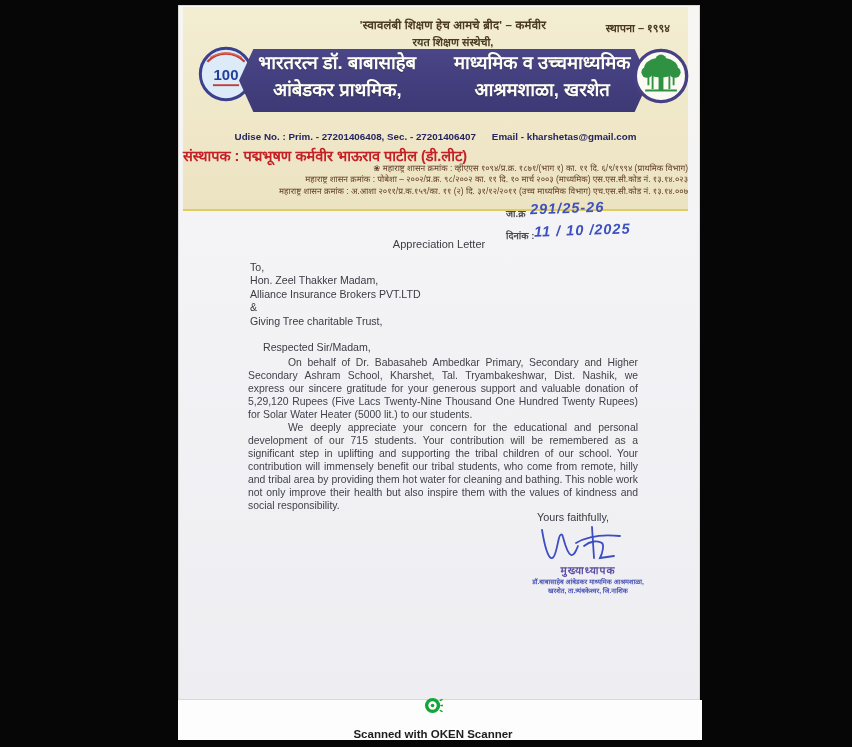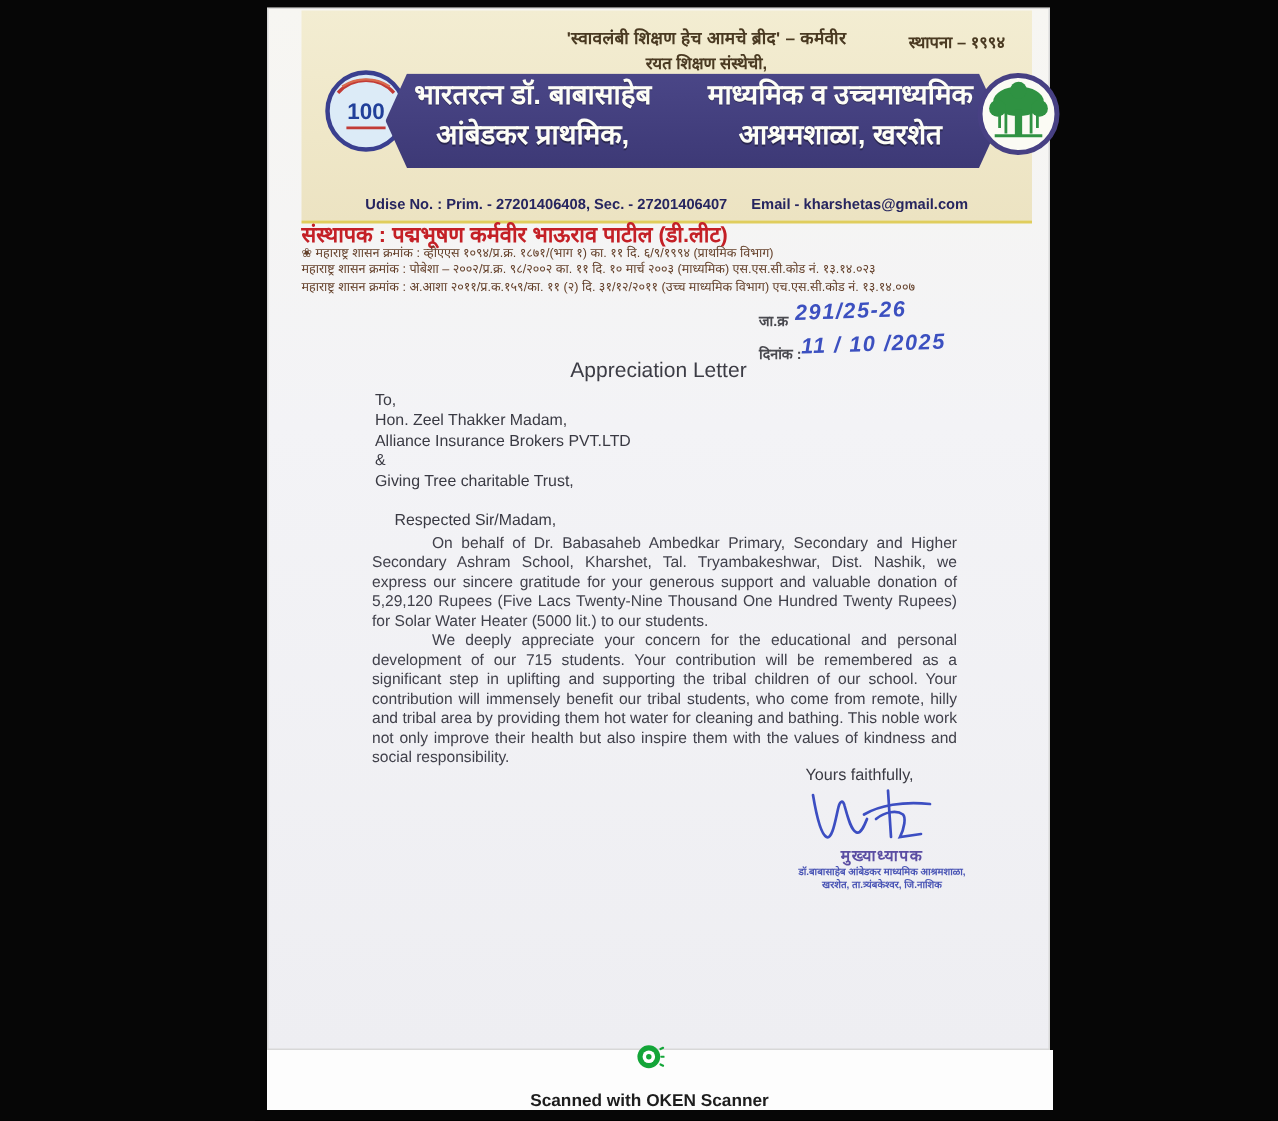--- a/index.html
+++ b/index.html
@@ -8,21 +8,21 @@
     position:relative;width:852px;height:747px;background:#060606;overflow:hidden;
     font-family:"Liberation Sans","DejaVu Sans",sans-serif;
   }
   
   #page{
     position:absolute;left:178px;top:5px;width:522px;height:695px;
     background:linear-gradient(180deg,#f7f6f2 0%,#f3f3f6 40%,#eeeef2 100%);
     box-shadow:0 0 0 1px #d8d8d8 inset;
   }
   #letterhead{
-    position:absolute;left:23px;top:2px;right:12px;height:142px;
+    position:absolute;left:5px;top:2px;right:12px;height:204px;
     background:linear-gradient(180deg,#f3edd2 0%,#efe7c8 60%,#ece3c2 100%);
     border-bottom:2px solid #e0cd5d;
   }
   .slogan-wrap{position:absolute;left:120px;top:10px;width:300px;text-align:center;color:#4a3a22;font-weight:bold;}
   .slogan-1{font-size:11.5px;letter-spacing:.2px;}
   .slogan-2{font-size:11px;margin-top:2px;}
   .established{position:absolute;right:18px;top:13px;font-size:11px;font-weight:bold;color:#4a3a22;}
   .banner{
     position:absolute;left:56px;top:42px;width:410px;height:63px;
     background:linear-gradient(180deg,#4a4687,#3d3976);
@@ -30,26 +30,26 @@
     display:flex;flex-direction:row;justify-content:center;text-align:center;
     color:#fdfdf6;font-weight:bold;
   }
   .banner-line{font-size:18.5px;line-height:27px;text-shadow:0 1px 0 rgba(0,0,0,.35);}
   .logo{position:absolute;width:56px;height:56px;}
   #logo-left{left:15px;top:39px;}
   #logo-right{left:450px;top:41px;}
   .addr-line{position:absolute;left:0;right:0;top:107px;text-align:center;font-size:13px;font-weight:bold;color:#26255f;}
   .udise-row{position:absolute;left:0;right:0;top:124px;display:flex;justify-content:center;gap:16px;font-size:9.8px;font-weight:bold;color:#26255f;}
   .founder-line{position:absolute;left:0;right:0;top:137px;font-size:14.5px;font-weight:bold;color:#c42026;top:138px;}
-  .govt-lines{position:absolute;left:0;right:0;top:156px;text-align:left;font-size:8.4px;line-height:11.3px;color:#64402a;}
+  .govt-lines{position:absolute;left:0;right:0;top:156px;text-align:right;font-size:8.4px;line-height:11.3px;color:#64402a;}
   
   .ref-label{position:absolute;font-size:9.5px;color:#4a4a50;font-weight:bold;}
   .hand{position:absolute;font-style:italic;font-weight:bold;color:#3c50c0;font-size:14.5px;letter-spacing:1px;transform:rotate(-2deg);}
   
-  .letter-title{position:absolute;left:0;width:522px;top:233px;text-align:center;font-size:14px;color:#3c3c45;}
+  .letter-title{position:absolute;left:0;width:522px;top:233px;text-align:center;font-size:11px;color:#3c3c45;}
   .to-block{position:absolute;left:72px;top:256px;font-size:10.6px;line-height:13.4px;color:#3a3a43;}
   .salutation{position:absolute;left:85px;top:336px;font-size:10.6px;color:#3a3a43;}
   .paras{position:absolute;left:70px;top:351px;width:390px;font-size:10.4px;line-height:13px;color:#41414b;text-align:justify;}
   .paras p{margin:0;text-indent:40px;}
   .closing{position:absolute;left:359px;top:506px;font-size:10.8px;color:#3a3a43;}
   .signature{position:absolute;left:358px;top:519px;}
   .stamp{position:absolute;left:320px;top:558px;width:180px;text-align:center;}
   .stamp-title{font-size:10.5px;font-weight:bold;color:#5b4ea3;letter-spacing:1px;}
   .stamp-sub{font-size:6.6px;line-height:9px;color:#4a55b5;font-weight:bold;}
   

